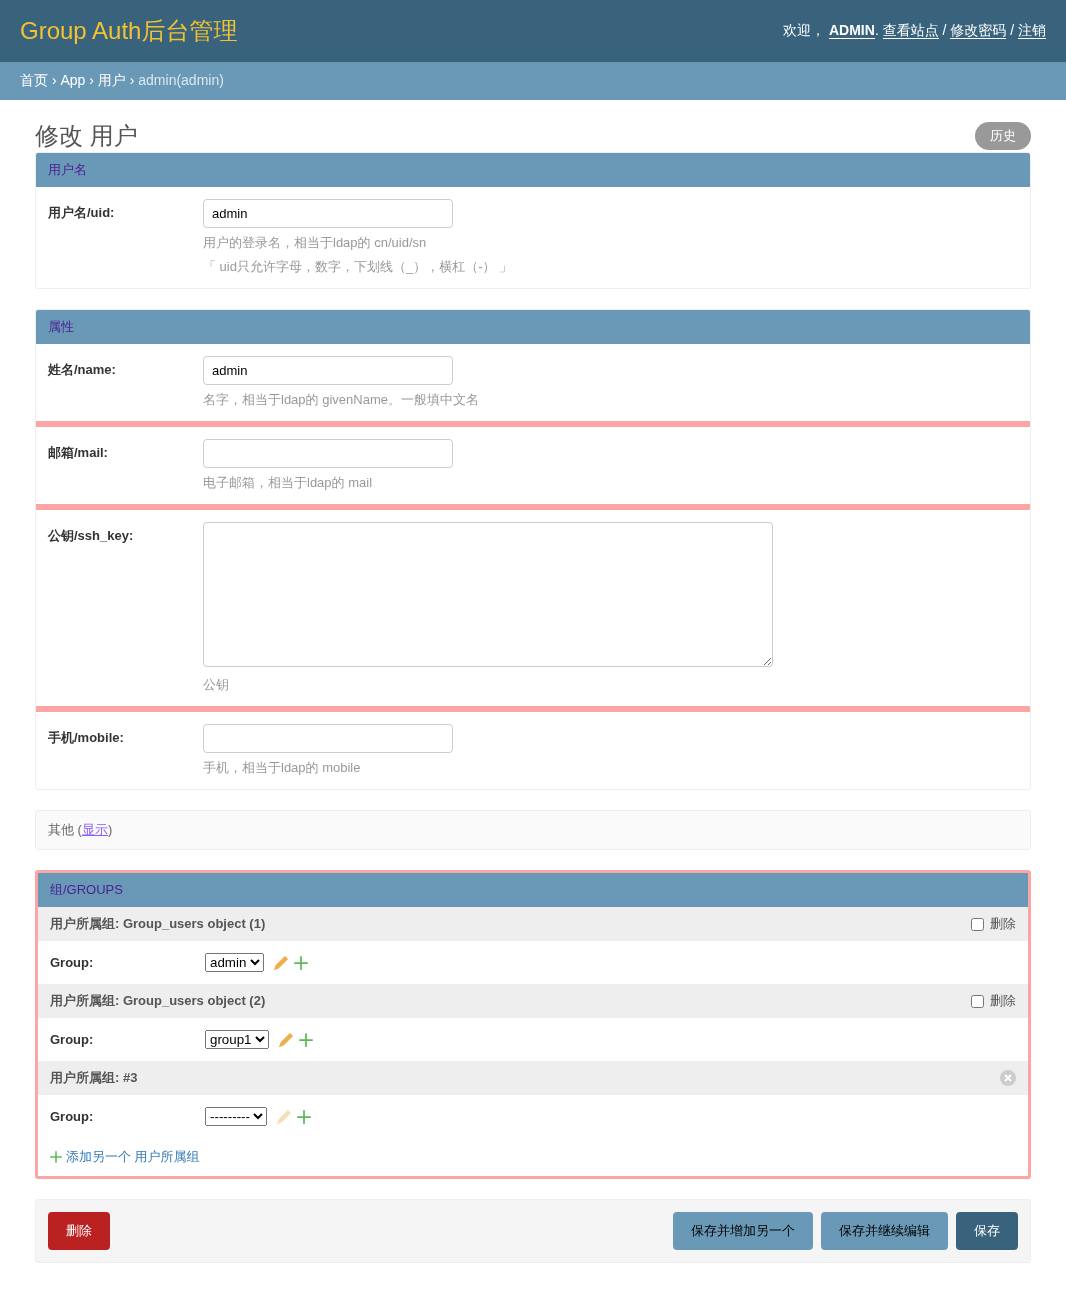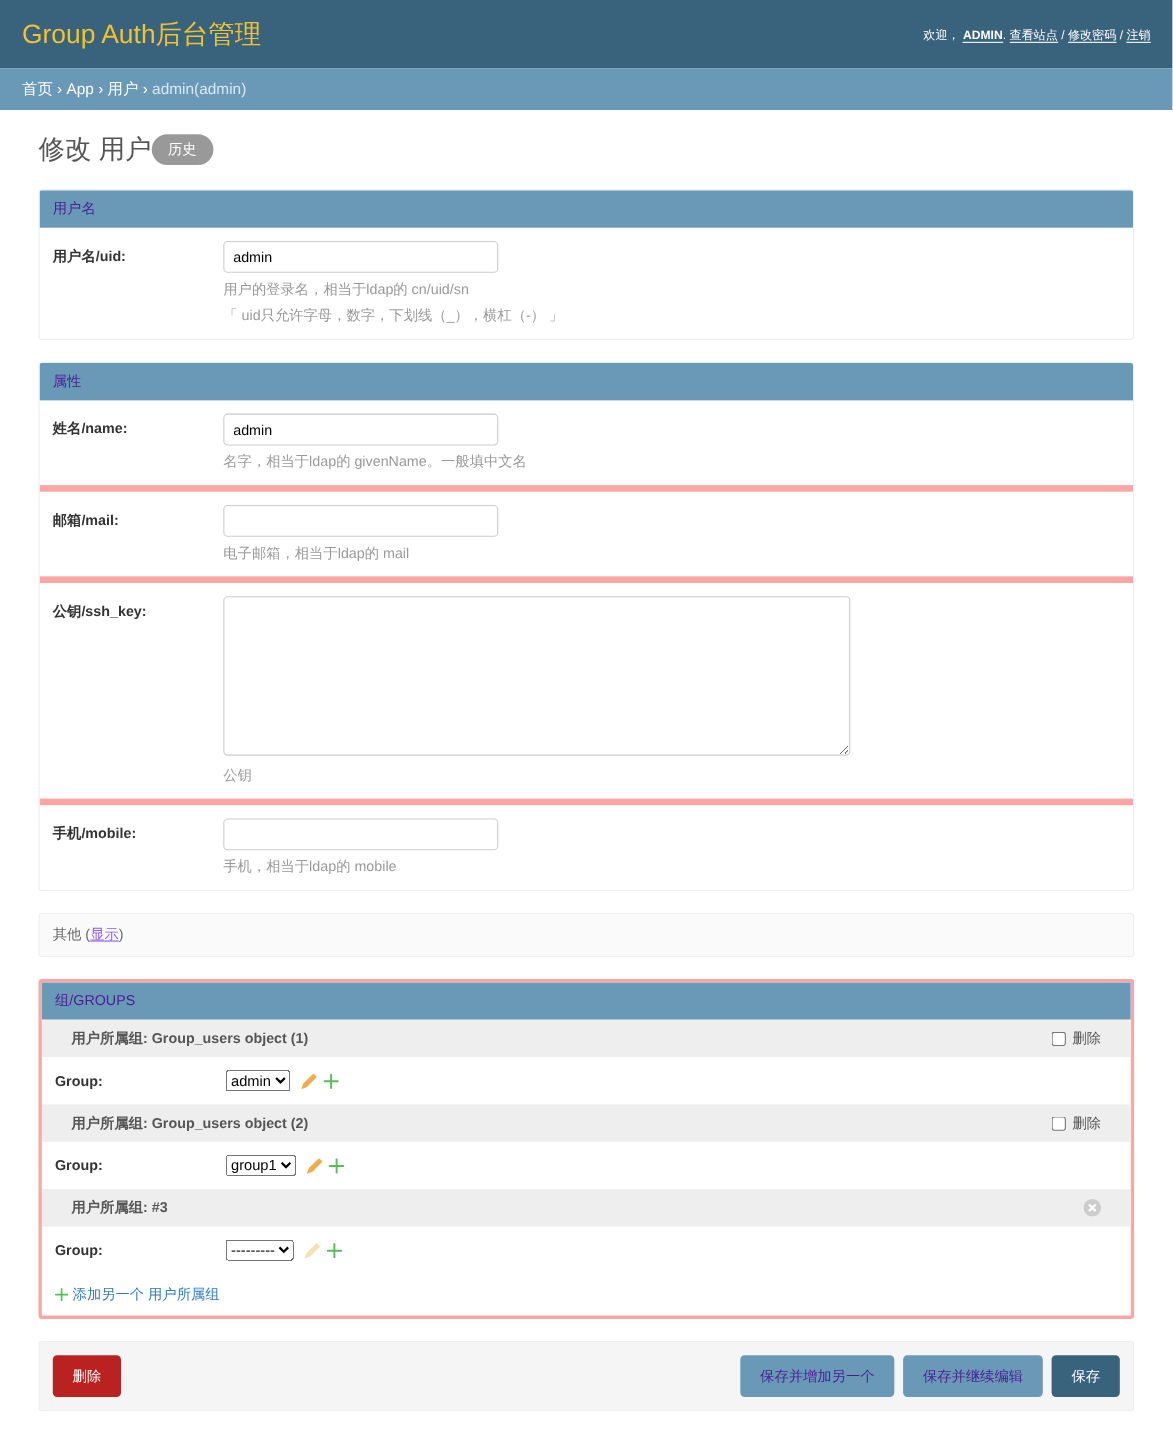--- a/index.html
+++ b/index.html
@@ -16,21 +16,21 @@
       display: flex;
       justify-content: space-between;
       align-items: center;
     }
     .header-title {
       color: #f1c232;
       font-size: 24px;
       font-weight: 300;
     }
     .header-links {
-      font-size: 11px;
+      font-size: 14px;
       color: #fff;
     }
     .header-links a {
       color: #fff;
       text-decoration: none;
       border-bottom: 1px solid #fff;
     }
     .header-links .admin-name {
       font-weight: bold;
       color: #fff;
@@ -47,23 +47,22 @@
       text-decoration: none;
     }
     .breadcrumbs .current {
       color: #d9e8f1;
     }
     .container {
       padding: 20px 35px;
     }
     .page-header {
       display: flex;
-      justify-content: flex-start;
-      align-items: center;
-      margin-bottom: 20px;
+      justify-content: space-between;
+      align-items: center;
     }
     .page-title {
       font-size: 24px;
       font-weight: 400;
       color: #555;
     }
     .history-btn {
       background: #999;
       color: #fff;
       border: none;
@@ -139,21 +138,21 @@
       cursor: pointer;
     }
     .inline-group {
       border: 3px solid #fca5a5;
       border-radius: 3px;
       margin-bottom: 20px;
       overflow: hidden;
     }
     .inline-header {
       background: #eee;
-      padding: 8px 27px;
+      padding: 8px 12px;
       display: flex;
       justify-content: space-between;
       align-items: center;
       font-size: 13px;
     }
     .inline-header-title {
       font-weight: bold;
       color: #555;
     }
     .inline-delete {
@@ -225,21 +224,21 @@
       border-radius: 4px;
       font-size: 13px;
       cursor: pointer;
     }
     .submit-buttons {
       display: flex;
       gap: 8px;
     }
     .btn-default {
       background: #6999b6;
-      color: #4c1d95;
+      color: #000000;
       border: none;
       padding: 10px 18px;
       border-radius: 4px;
       font-size: 13px;
       cursor: pointer;
     }
     .btn-primary {
       background: #39627c;
       color: #fff;
       border: none;

